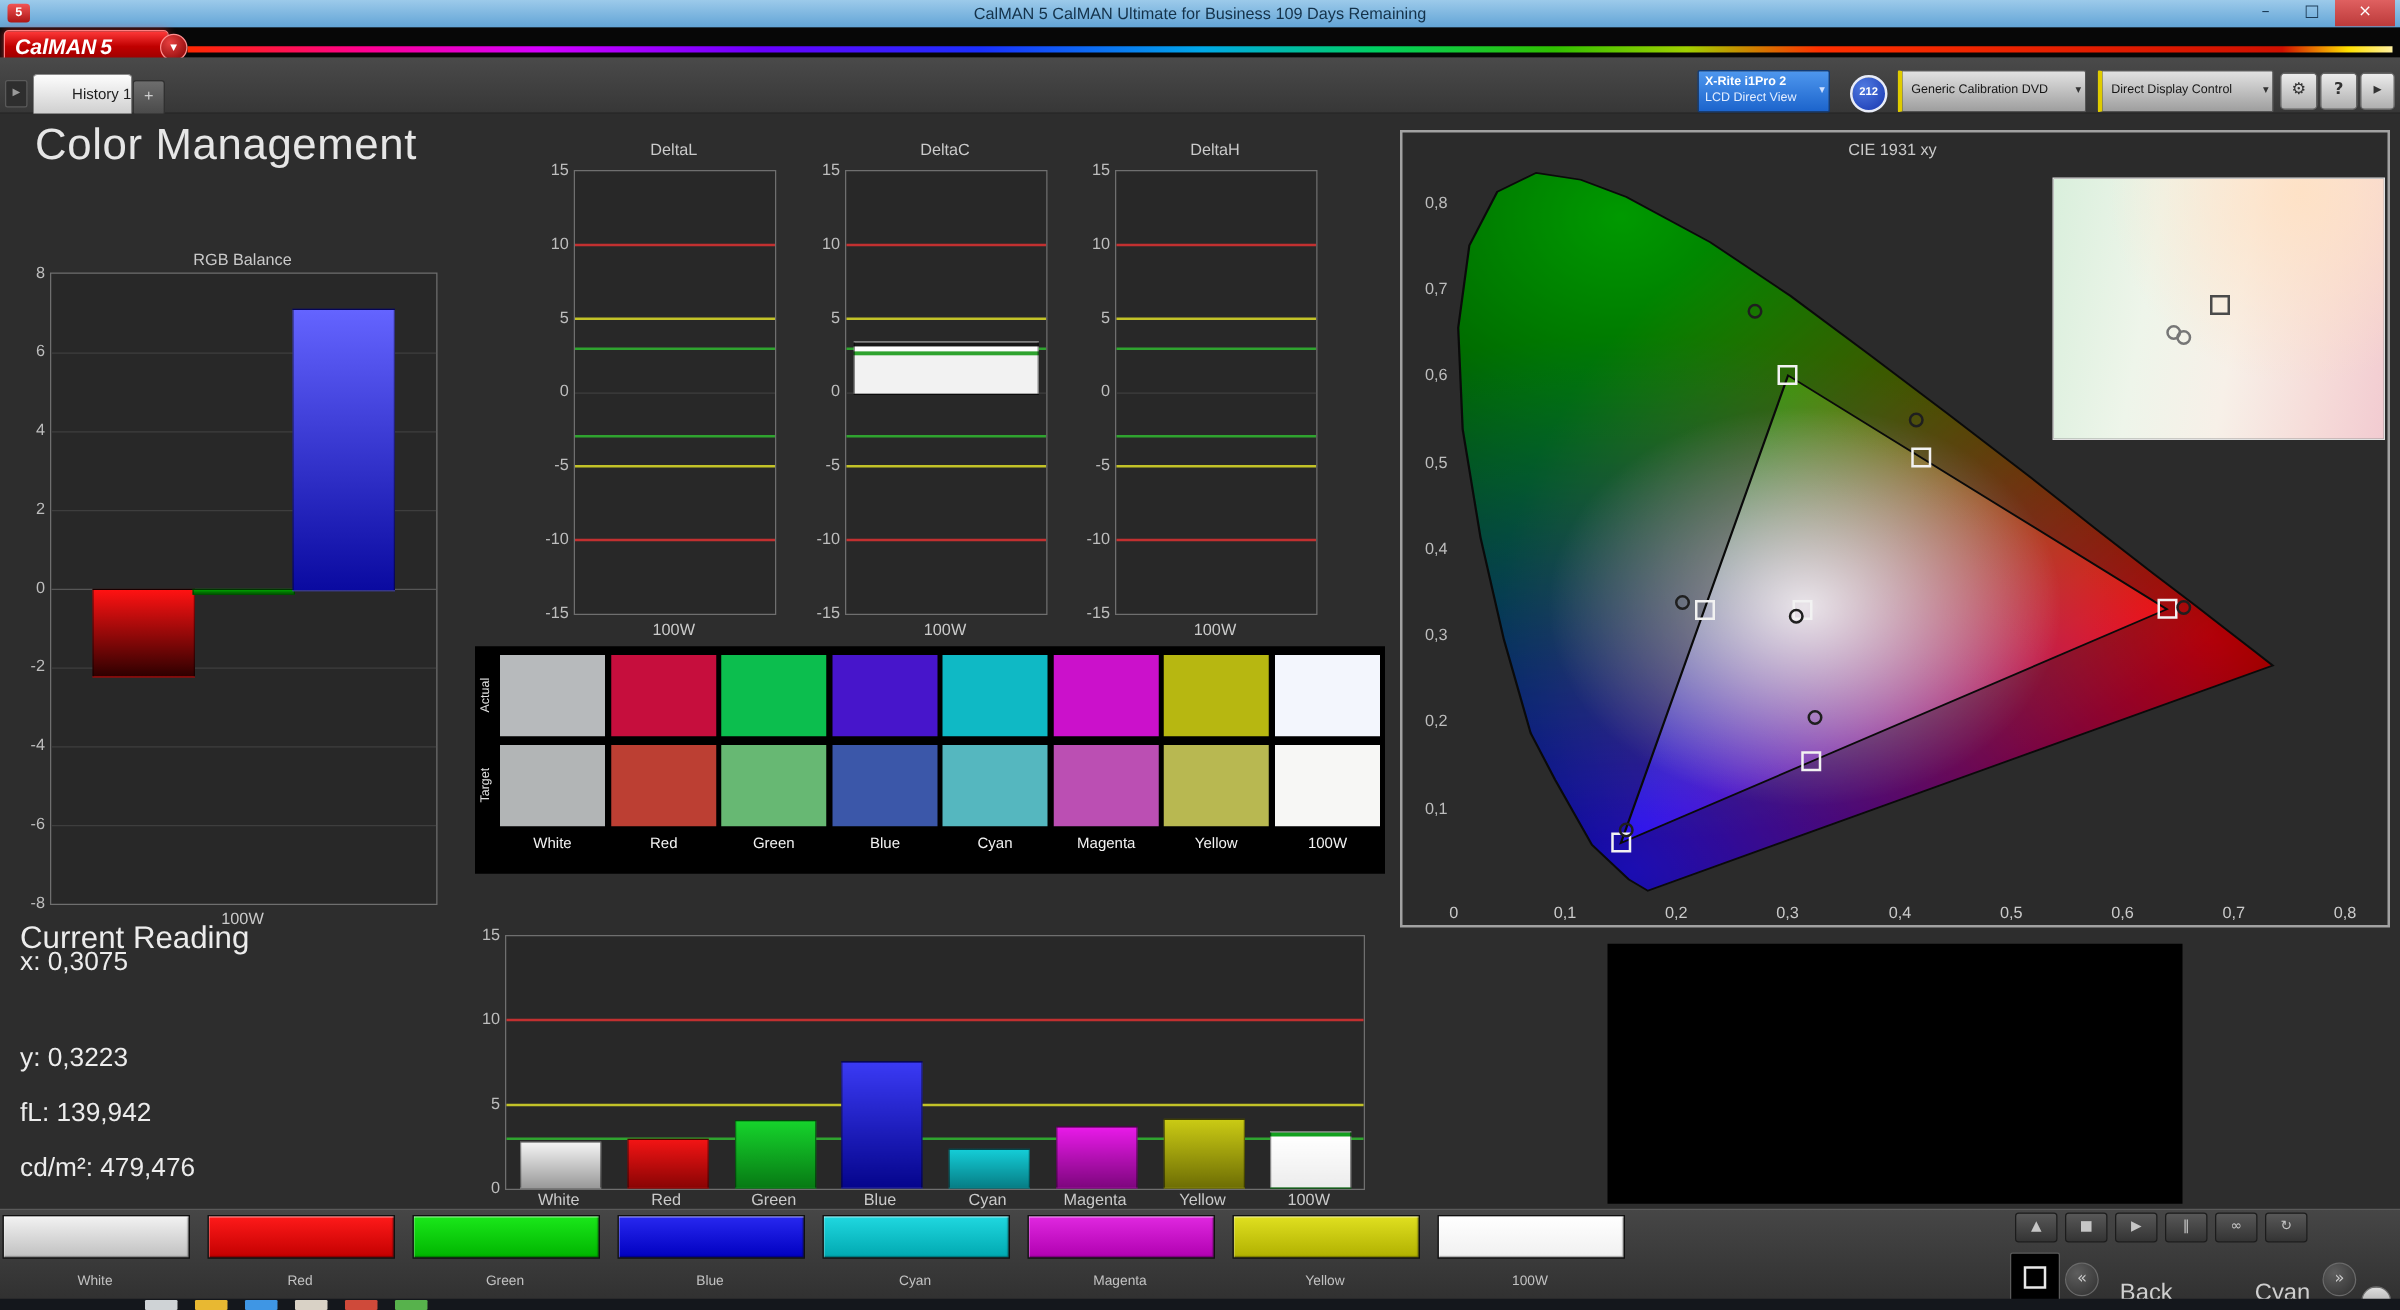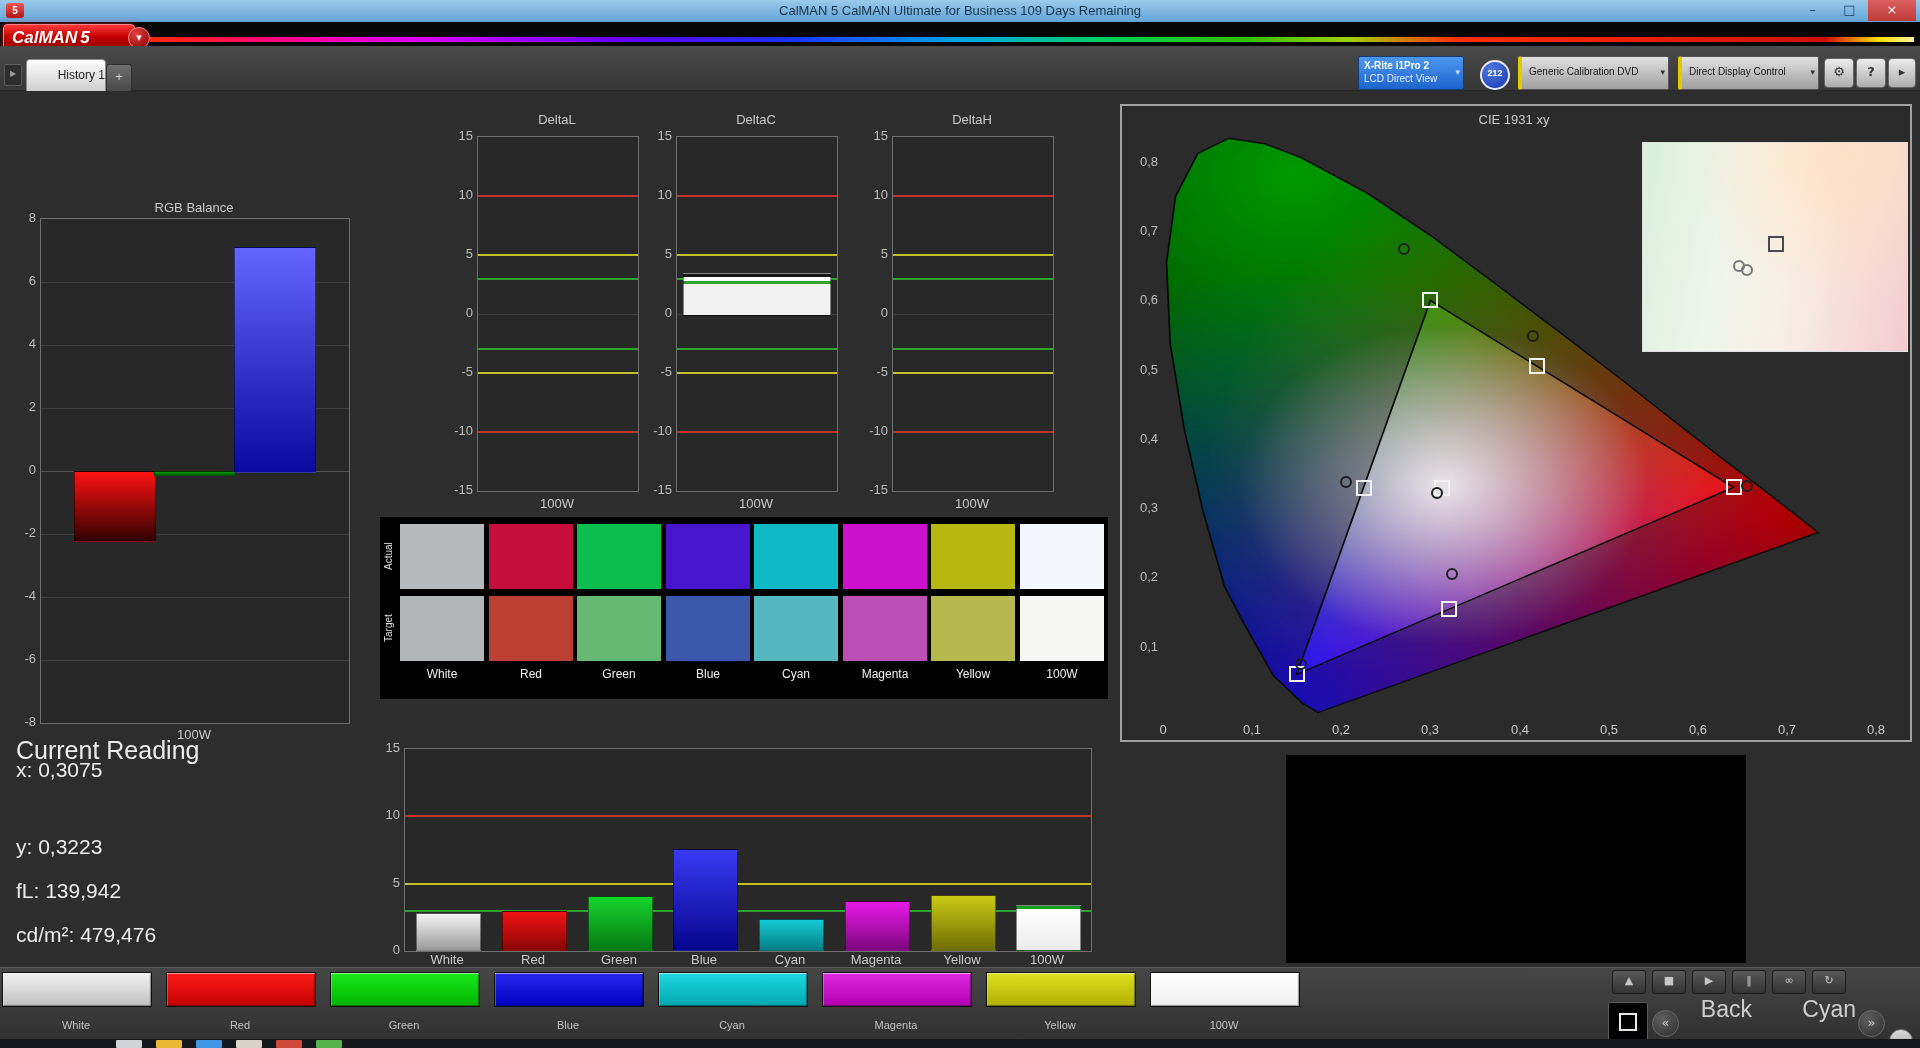--- a/index.html
+++ b/index.html
@@ -55,21 +55,21 @@
   .xlab{position:absolute;text-align:center;font-size:13px;color:#cacaca}
   .ytick{position:absolute;text-align:right;font-size:13px;color:#bdbdbd}
   .xcat{position:absolute;text-align:center;font-size:13px;color:#cacaca}
   .grid{position:absolute;height:1px;background:#3e3e3e}
   .ref{position:absolute;height:2px;z-index:3}
   .ref-r{background:#c23030}.ref-y{background:#c2c228}.ref-g{background:#2fa32f}
   .vbar{position:absolute;z-index:4;border:1px solid rgba(0,0,0,.45)}
 
   #rgb-chart{left:8px;top:200px;width:350px;height:548px}
   .dchart{width:194px;height:400px;top:112px}
-  #dl-chart{left:445px}#dc-chart{left:644px}#dh-chart{left:860px}
+  #dl-chart{left:427px}#dc-chart{left:644px}#dh-chart{left:860px}
   #de-chart{left:372px;top:728px;width:750px;height:244px}
 
   
   #swatch-table{position:absolute;left:380px;top:517px;width:728px;height:182px;background:#000}
   .rowlab{position:absolute;left:3px;width:14px;color:#e0e0e0;font-size:10px;writing-mode:vertical-rl;transform:rotate(180deg);text-align:center}
   .swcell{position:absolute}
   .swlab{position:absolute;text-align:center;font-size:12px;color:#f2f2f2}
 
   
   #cie-panel{position:absolute;left:1120px;top:104px;width:788px;height:634px;border:2px solid #a2a2a2;background:#2b2b2b}
@@ -91,21 +91,21 @@
 
   
   #bottom-bar{position:absolute;left:0;top:967px;width:1920px;height:81px;background:linear-gradient(#464646,#2e2e2e);border-top:1px solid #5a5a5a}
   .bswatch{position:absolute;top:4px;height:33px;border:1px solid #101010;box-shadow:inset 0 1px 0 rgba(255,255,255,.55),inset 1px 0 0 rgba(255,255,255,.25),inset -1px -1px 1px rgba(0,0,0,.4)}
   .bslab{position:absolute;top:51px;text-align:center;font-size:11px;color:#c2c2c2}
   .tbtn{position:absolute;top:2px;width:32px;height:22px;background:linear-gradient(#585858,#343434);border:1px solid #1c1c1c;border-radius:3px;color:#c6c6c6;font-size:11px;text-align:center;line-height:20px;font-family:"DejaVu Sans",sans-serif}
   #pattern-window-btn{position:absolute;left:1608px;top:34px;width:38px;height:38px;background:#000;border:1px solid #5a5a5a;border-radius:2px}
   #pattern-window-btn .inner-sq{position:absolute;left:10px;top:10px;width:14px;height:14px;border:2px solid #e8e8e8}
   .navcirc{position:absolute;top:42px;width:25px;height:25px;border-radius:50%;background:radial-gradient(circle at 35% 30%,#5e5e5e,#2f2f2f);border:1px solid #6a6a6a;color:#ccc;font-size:13px;text-align:center;line-height:23px;font-family:"DejaVu Sans",sans-serif}
   #nav-prev{left:1652px}#nav-next{left:1858px}
-  .navlab{position:absolute;top:28px;font-size:23px;color:#cfcfcf;text-align:right}
+  .navlab{position:absolute;top:56px;font-size:19px;color:#cfcfcf;text-align:center}
   #back-label{left:1682px;width:70px}
   #next-label{left:1796px;width:60px}
   #corner-knob{position:absolute;left:1889px;top:61px;width:22px;height:22px;border-radius:50%;background:linear-gradient(#ddd,#969696);border:1px solid #6e6e6e}
 
   
   #taskbar{position:absolute;left:0;top:1039px;width:1920px;height:9px;background:#14171c;z-index:60}
   .tfrag{position:absolute;top:1040px;height:8px;border-radius:1px;z-index:61}
 </style>
 </head>
 <body>
@@ -141,20 +141,21 @@
     <div class="dd-arr" data-interactable="false">▾</div>
   </div>
   <div id="dd-control" class="dd-silver" data-interactable="true">
     <div class="txt" data-interactable="false">Direct Display Control</div>
     <div class="dd-arr" data-interactable="false">▾</div>
   </div>
   <div id="btn-settings" class="toolbtn" data-interactable="true">⚙</div>
   <div id="btn-help" class="toolbtn" data-interactable="true">?</div>
   <div id="btn-panel" class="toolbtn" data-interactable="true">▸</div>
 
+  <div id="page-title" data-interactable="false">Color Management</div>
 
   <div id="rgb-chart" class="chartbox" data-interactable="false">
     <div class="ctitle" style="left:32px;top:0;width:308px" data-interactable="false">RGB Balance</div>
     <div class="plot" id="rgb-plot" style="left:32px;top:18px;width:308px;height:504px" data-interactable="false">
         <div class="grid" data-interactable="false" style="left: 0px; right: 0px; top: 63px;"></div>
         <div class="grid" data-interactable="false" style="left: 0px; right: 0px; top: 126px;"></div>
         <div class="grid" data-interactable="false" style="left: 0px; right: 0px; top: 189px;"></div>
         <div class="grid" data-interactable="false" style="left: 0px; right: 0px; top: 252px; background: rgb(86, 86, 86);"></div>
         <div class="grid" data-interactable="false" style="left: 0px; right: 0px; top: 315px;"></div>
         <div class="grid" data-interactable="false" style="left: 0px; right: 0px; top: 378px;"></div>

